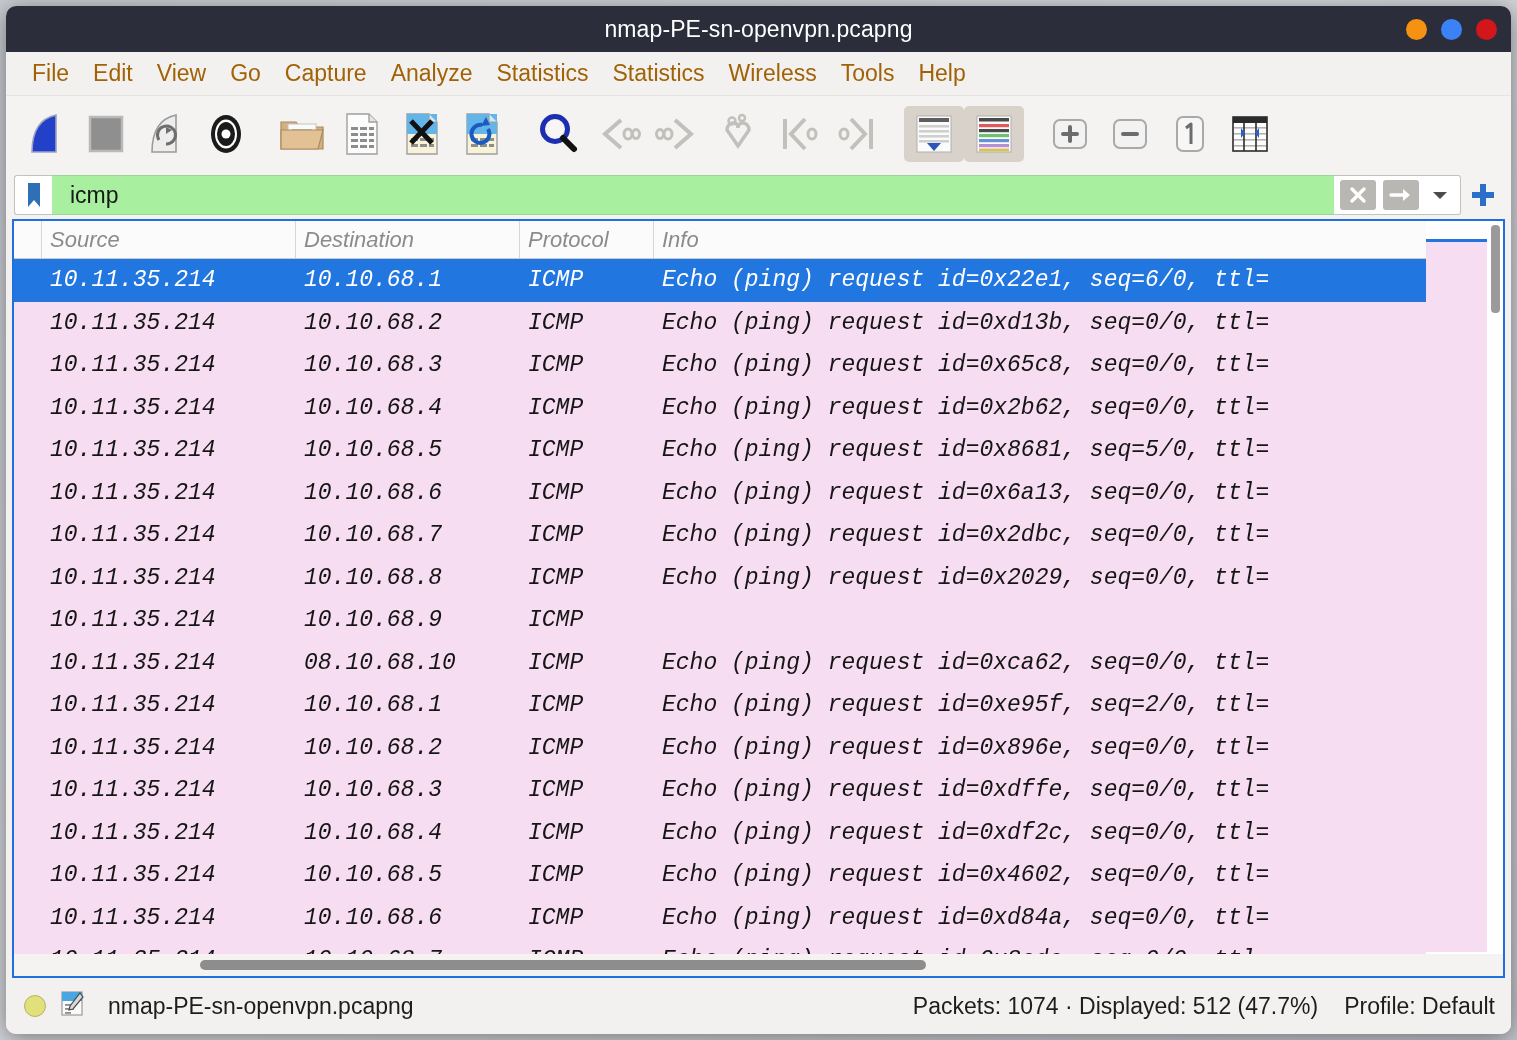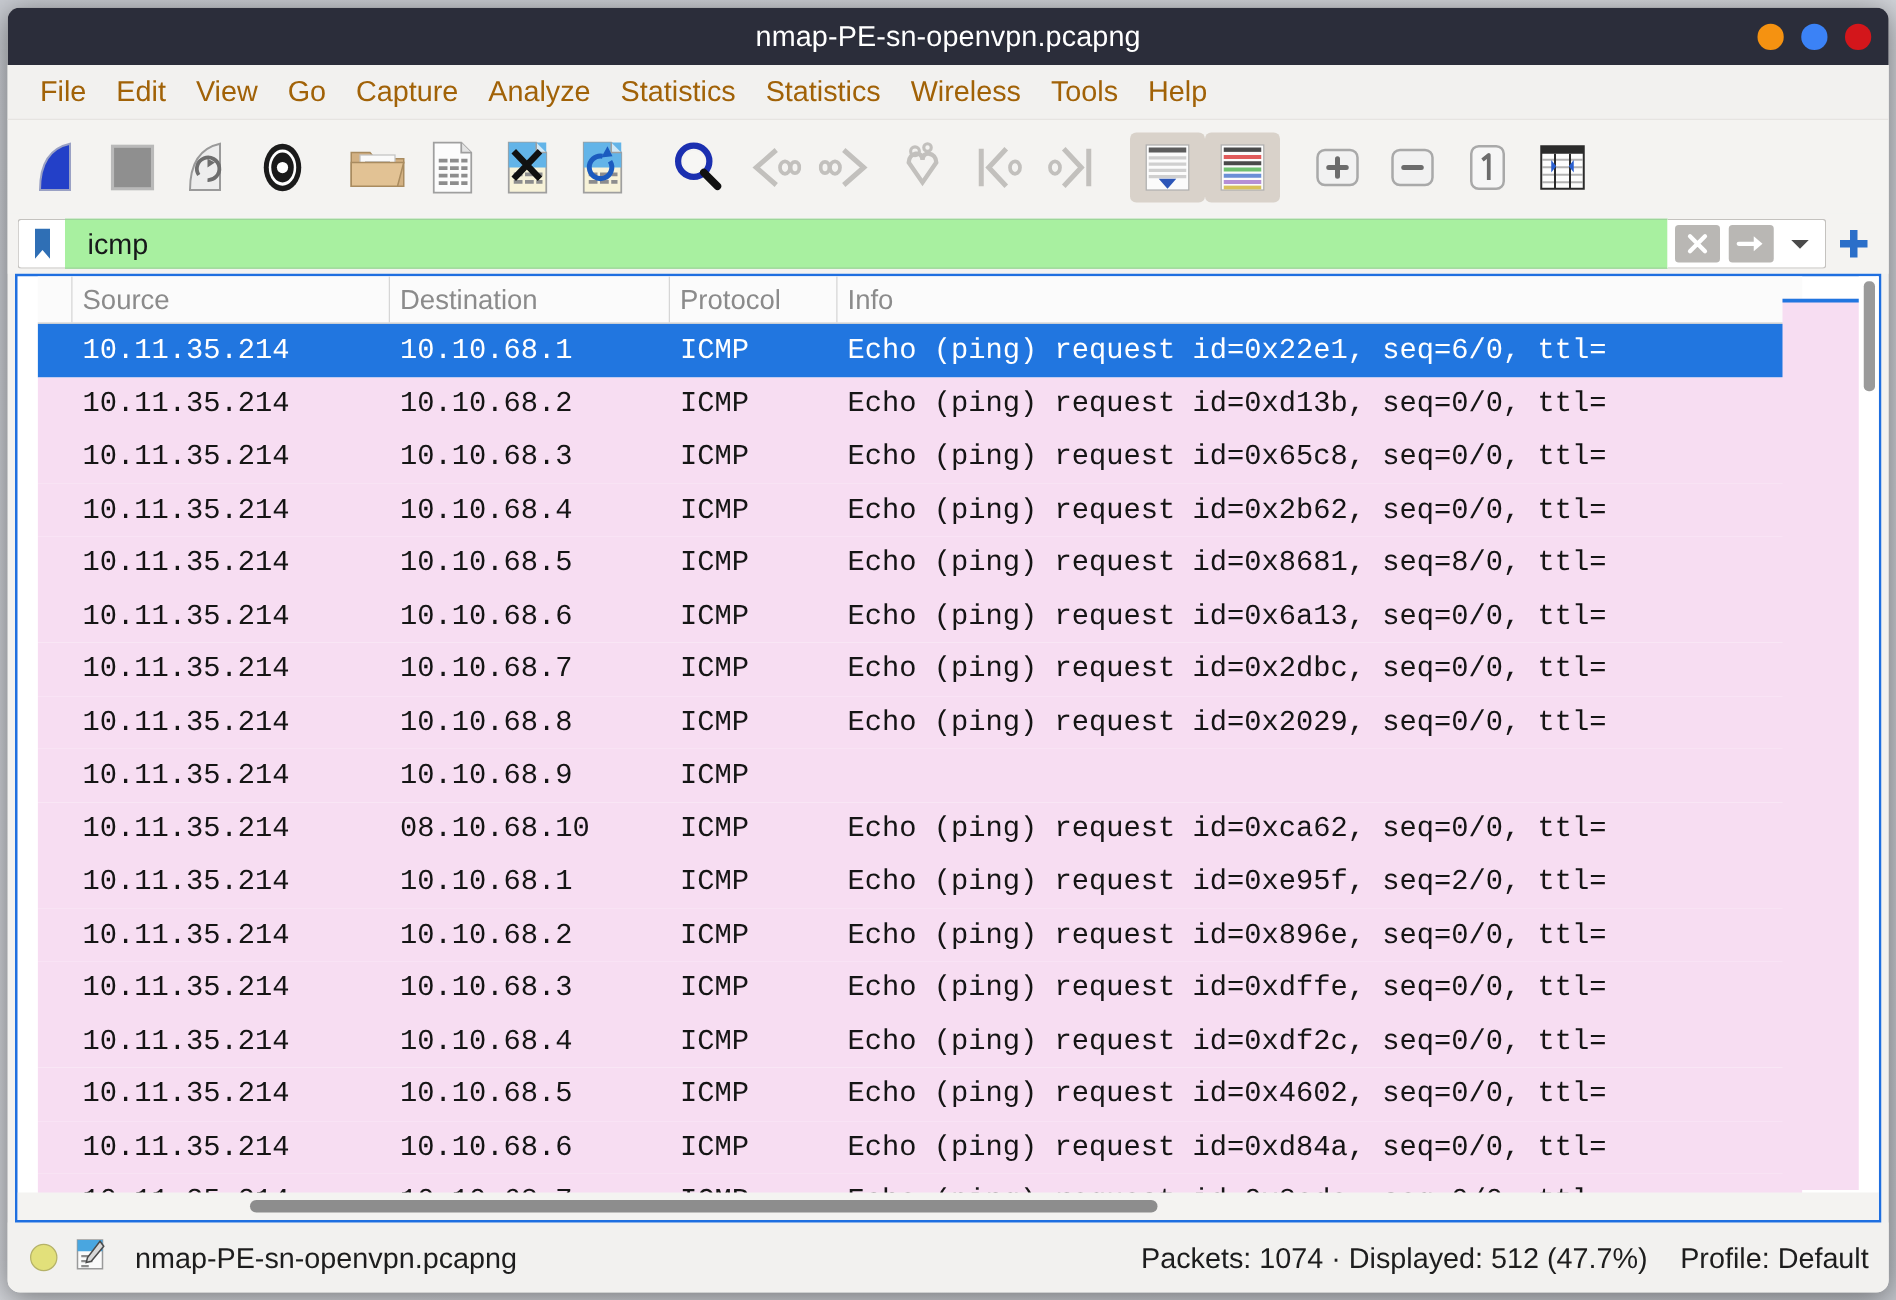--- a/index.html
+++ b/index.html
@@ -128,24 +128,25 @@
     flex: 1 1 auto;
     margin: 0 6px;
     border: 2px solid #1f6fe0;
     background: #ffffff;
     position: relative;
     overflow: hidden;
     display: flex; flex-direction: column;
   }
   .list-clip {
     position: absolute;
-    left: 16px; top: 0;
+    left: 0; top: 0;
     width: 1412px;
     height: 100%;
     overflow: hidden;
+    font-style: italic;
   }
   .pink-band {
     position: absolute;
     left: 1412px; top: 18px;
     width: 75px; bottom: 24px;
     background: #f7ddf2;
     border-top: 3px solid #2176e0;
   }
   .right-gap {
     position: absolute;
@@ -530,21 +531,21 @@
               <div class="cell c-src">10.11.35.214</div>
               <div class="cell c-dst">10.10.68.4</div>
               <div class="cell c-pro">ICMP</div>
               <div class="cell c-info">Echo (ping) request  id=0x2b62, seq=0/0, ttl=</div>
             </div>
             <div class="row">
               <div class="cell c-num"></div>
               <div class="cell c-src">10.11.35.214</div>
               <div class="cell c-dst">10.10.68.5</div>
               <div class="cell c-pro">ICMP</div>
-              <div class="cell c-info">Echo (ping) request  id=0x8681, seq=8/0, ttl=</div>
+              <div class="cell c-info">Echo (ping) request  id=0x8681, seq=5/0, ttl=</div>
             </div>
             <div class="row">
               <div class="cell c-num"></div>
               <div class="cell c-src">10.11.35.214</div>
               <div class="cell c-dst">10.10.68.6</div>
               <div class="cell c-pro">ICMP</div>
               <div class="cell c-info">Echo (ping) request  id=0x6a13, seq=0/0, ttl=</div>
             </div>
             <div class="row">
               <div class="cell c-num"></div>

